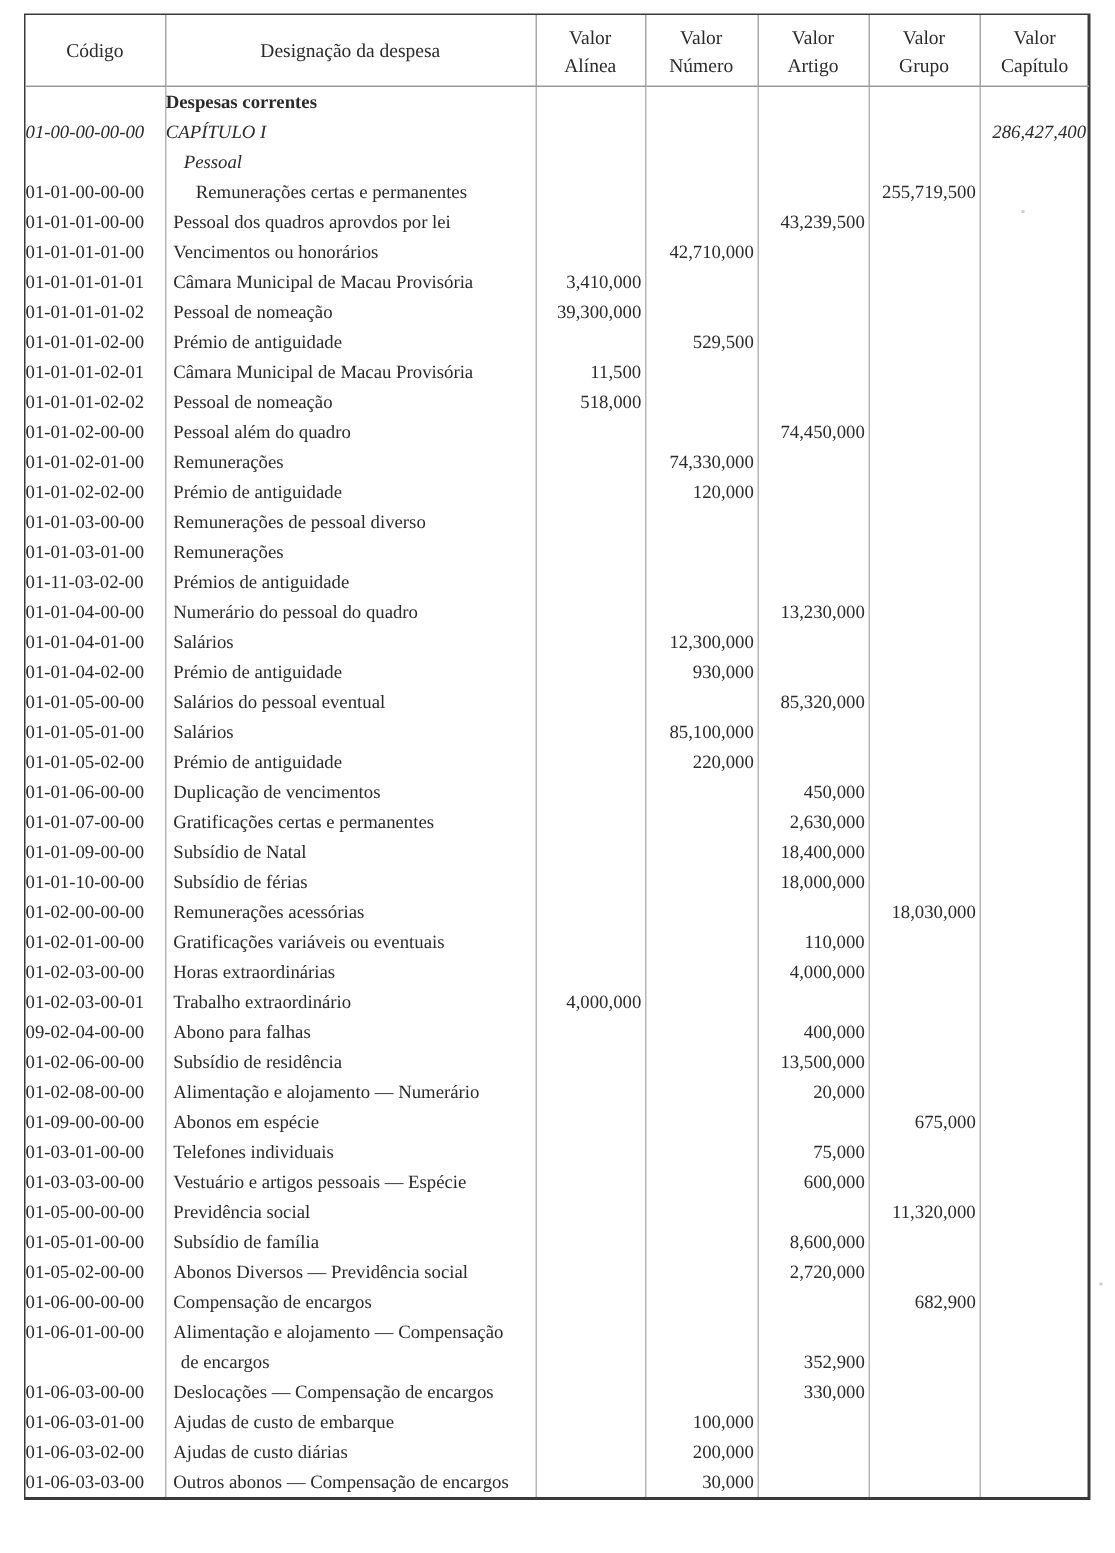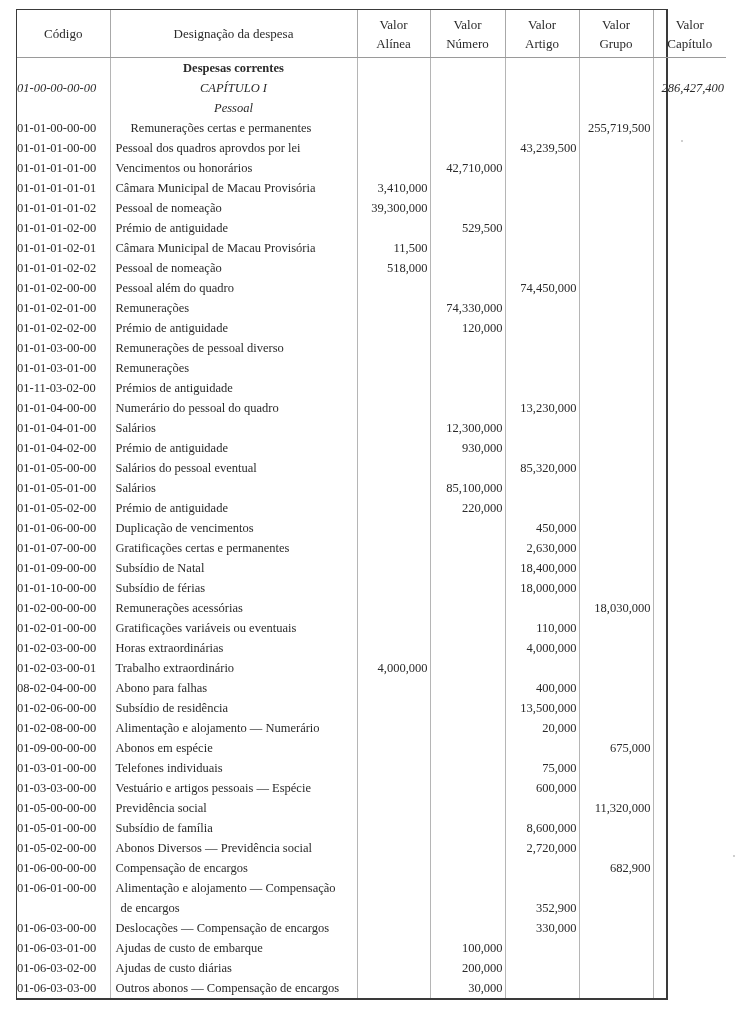--- a/index.html
+++ b/index.html
@@ -1,34 +1,34 @@
 <!DOCTYPE html>
 <html><head>
 <meta charset="utf-8">
 <style>
   html, body { margin: 0; padding: 0; background: #ffffff; }
   body { width: 743px; height: 1035px; position: relative; overflow: hidden;
          font-family: "Liberation Serif", "DejaVu Serif", serif; color: #2a2a2a; }
-  .tbl { position: absolute; left: 16px; top: 9px; width: 652px;
+  .tbl { position: absolute; left: 16px; top: 9px; width: 711px;
          border: 1.5px solid #3a3a3a; border-right-width: 2px; border-bottom-width: 2px; box-sizing: border-box; }
   table { border-collapse: collapse; width: 100%; table-layout: fixed; }
   col.c-code { width: 93px; } col.c-desc { width: 247px; }
   col.c-a { width: 73px; } col.c-n { width: 75px; } col.c-ar { width: 74px; }
   col.c-g { width: 74px; } col.c-cap { width: 73px; }
   th { font-weight: normal; font-size: 13px; line-height: 19px; height: 47px; padding: 0;
        border-right: 1px solid #a8a8a8; border-bottom: 1px solid #9a9a9a; text-align: center; vertical-align: middle; }
   th:last-child { border-right: none; }
   td { font-size: 12.5px; height: 20px; line-height: 20px; padding: 0; white-space: nowrap;
        border-right: 1px solid #b5b5b5; vertical-align: bottom; }
   td:last-child { border-right: none; }
   td.code { padding-left: 0; }
   td.desc { padding-left: 5px; overflow: visible; }
   td.num { text-align: right; padding-right: 2px; }
   tr.pre td { height: 17px; }
-  .center { text-align: center; }
+  .center { }
   .bold { font-weight: bold; }
   .ital { font-style: italic; }
   .desc-indent { padding-left: 20px !important; }
   .wrap-cont { padding-left: 10px !important; }
   .dot { position: absolute; width: 2px; height: 2px; background: #cfcfcf; }
 </style>
 </head>
 <body>
 
 <div class="tbl">
@@ -67,21 +67,21 @@
         <td class="code ital">01-00-00-00-00</td>
         <td class="desc center ital" style="padding-left:0">CAPÍTULO I</td>
         <td></td>
           <td></td>
           <td></td>
           <td></td>
         <td class="num ital">286,427,400</td>
       </tr>
       <tr>
         <td class="code"></td>
-        <td class="desc center ital" style="padding-left:0">Pessoal</td>
+        <td class="desc center ital" style="padding-left:12px">Pessoal</td>
         <td></td>
           <td></td>
           <td></td>
           <td></td>
           <td></td>
       </tr>
     <tr>
           <td class="code">01-01-00-00-00</td>
           <td class="desc desc-indent">Remunerações certas e permanentes</td>
           <td class="num"></td>
@@ -327,21 +327,21 @@
         <tr>
           <td class="code">01-02-03-00-01</td>
           <td class="desc">Trabalho extraordinário</td>
           <td class="num">4,000,000</td>
           <td class="num"></td>
           <td class="num"></td>
           <td class="num"></td>
           <td class="num"></td>
         </tr>
         <tr>
-          <td class="code">08-02-04-00-00</td>
+          <td class="code">09-02-04-00-00</td>
           <td class="desc">Abono para falhas</td>
           <td class="num"></td>
           <td class="num"></td>
           <td class="num">400,000</td>
           <td class="num"></td>
           <td class="num"></td>
         </tr>
         <tr>
           <td class="code">01-02-06-00-00</td>
           <td class="desc">Subsídio de residência</td>

